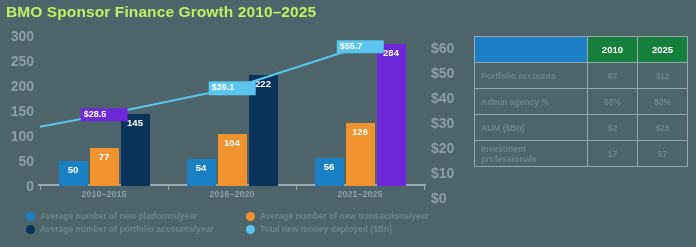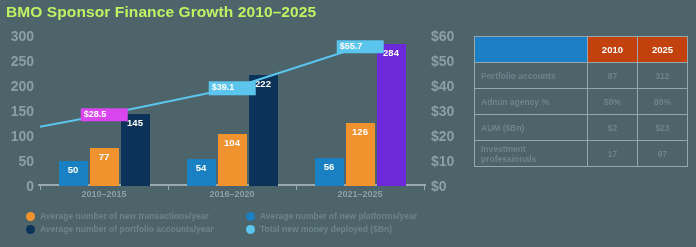--- a/index.html
+++ b/index.html
@@ -25,21 +25,21 @@
 
   .ytick{
     position:absolute;right:100%;
     transform:translateY(-50%);
     padding-right:6px;
     font-size:14px;color:#8d9fa5;font-weight:bold;
     white-space:nowrap;
   }
   .ytick.right{
     right:auto;left:100%;
-    padding-right:0;padding-left:7px;
+    padding-right:0;padding-left:7px;margin-top:12px;
   }
 
   .axisline{
     position:absolute;left:-2px;right:-2px;bottom:0;
     height:2px;background:#9aa9ae;
   }
   .tickmark{
     position:absolute;bottom:-4px;width:1px;height:4px;background:#9aa9ae;
   }
 
@@ -94,21 +94,21 @@
 
   
   .tablewrap{position:absolute;left:474px;top:36px;width:214px;}
   table{border-collapse:collapse;width:100%;table-layout:fixed;}
   th,td{
     border:1px solid #97a7ac;
     height:25px;padding:0 6px;
     font-size:8.5px;font-weight:bold;
     color:#6d848b;text-align:center;
   }
-  thead th{background:#c2410c;color:#ffffff;font-size:9.5px;border-color:#97a7ac;}
+  thead th{background:#15803d;color:#ffffff;font-size:9.5px;border-color:#97a7ac;}
   thead th.blank{background:#1a7fc4;}
   tbody td.rowlabel{text-align:left;}
   col.c1{width:53%;}
   col.c2{width:23.5%;}
   col.c3{width:23.5%;}
 </style>
 </head>
 <body>
 
 <div id="page">
@@ -190,36 +190,36 @@
           </div>
         </div>
 
       <div class="linelayer" id="linelayer">
         <svg id="linesvg" width="100%" height="100%" viewBox="0 0 384 150" preserveAspectRatio="none">
             <polyline points="64,78.75 192,52.249999999999986 320,10.75" fill="none" stroke="#5bc5ee" stroke-width="2" vector-effect="non-scaling-stroke"></polyline>
             <polyline points="0,90.75 64,78.75" fill="none" stroke="#5bc5ee" stroke-width="2" vector-effect="non-scaling-stroke"></polyline>
           </svg>
       </div>
       <div id="linelabels">
-          <div class="linelabel" style="left: 16.6667%; top: 52.5%; background: #d946ef; text-align: center;">$28.5</div>
+          <div class="linelabel" style="left: 16.6667%; top: 52.5%; background: #6d28d9; text-align: center;">$28.5</div>
           <div class="linelabel" style="left: 50%; top: 34.8333%; background: rgb(91, 197, 238);">$39.1</div>
           <div class="linelabel" style="left: 83.3333%; top: 7.16667%; background: rgb(91, 197, 238);">$55.7</div>
         </div>
 
     </div>
   </div>
 
   <div class="legend" id="legend">
       <div class="legitem">
+        <span class="dot" style="background: rgb(26, 128, 196);"></span>
+        <span class="legtext">Average number of new platforms/year</span>
+      </div>
+      <div class="legitem">
         <span class="dot" style="background: rgb(240, 147, 47);"></span>
         <span class="legtext">Average number of new transactions/year</span>
-      </div>
-      <div class="legitem">
-        <span class="dot" style="background: rgb(26, 128, 196);"></span>
-        <span class="legtext">Average number of new platforms/year</span>
       </div>
       <div class="legitem">
         <span class="dot" style="background: rgb(11, 51, 89);"></span>
         <span class="legtext">Average number of portfolio accounts/year</span>
       </div>
       <div class="legitem">
         <span class="dot" style="background: rgb(91, 197, 238);"></span>
         <span class="legtext">Total new money deployed ($Bn)</span>
       </div>
     </div>

